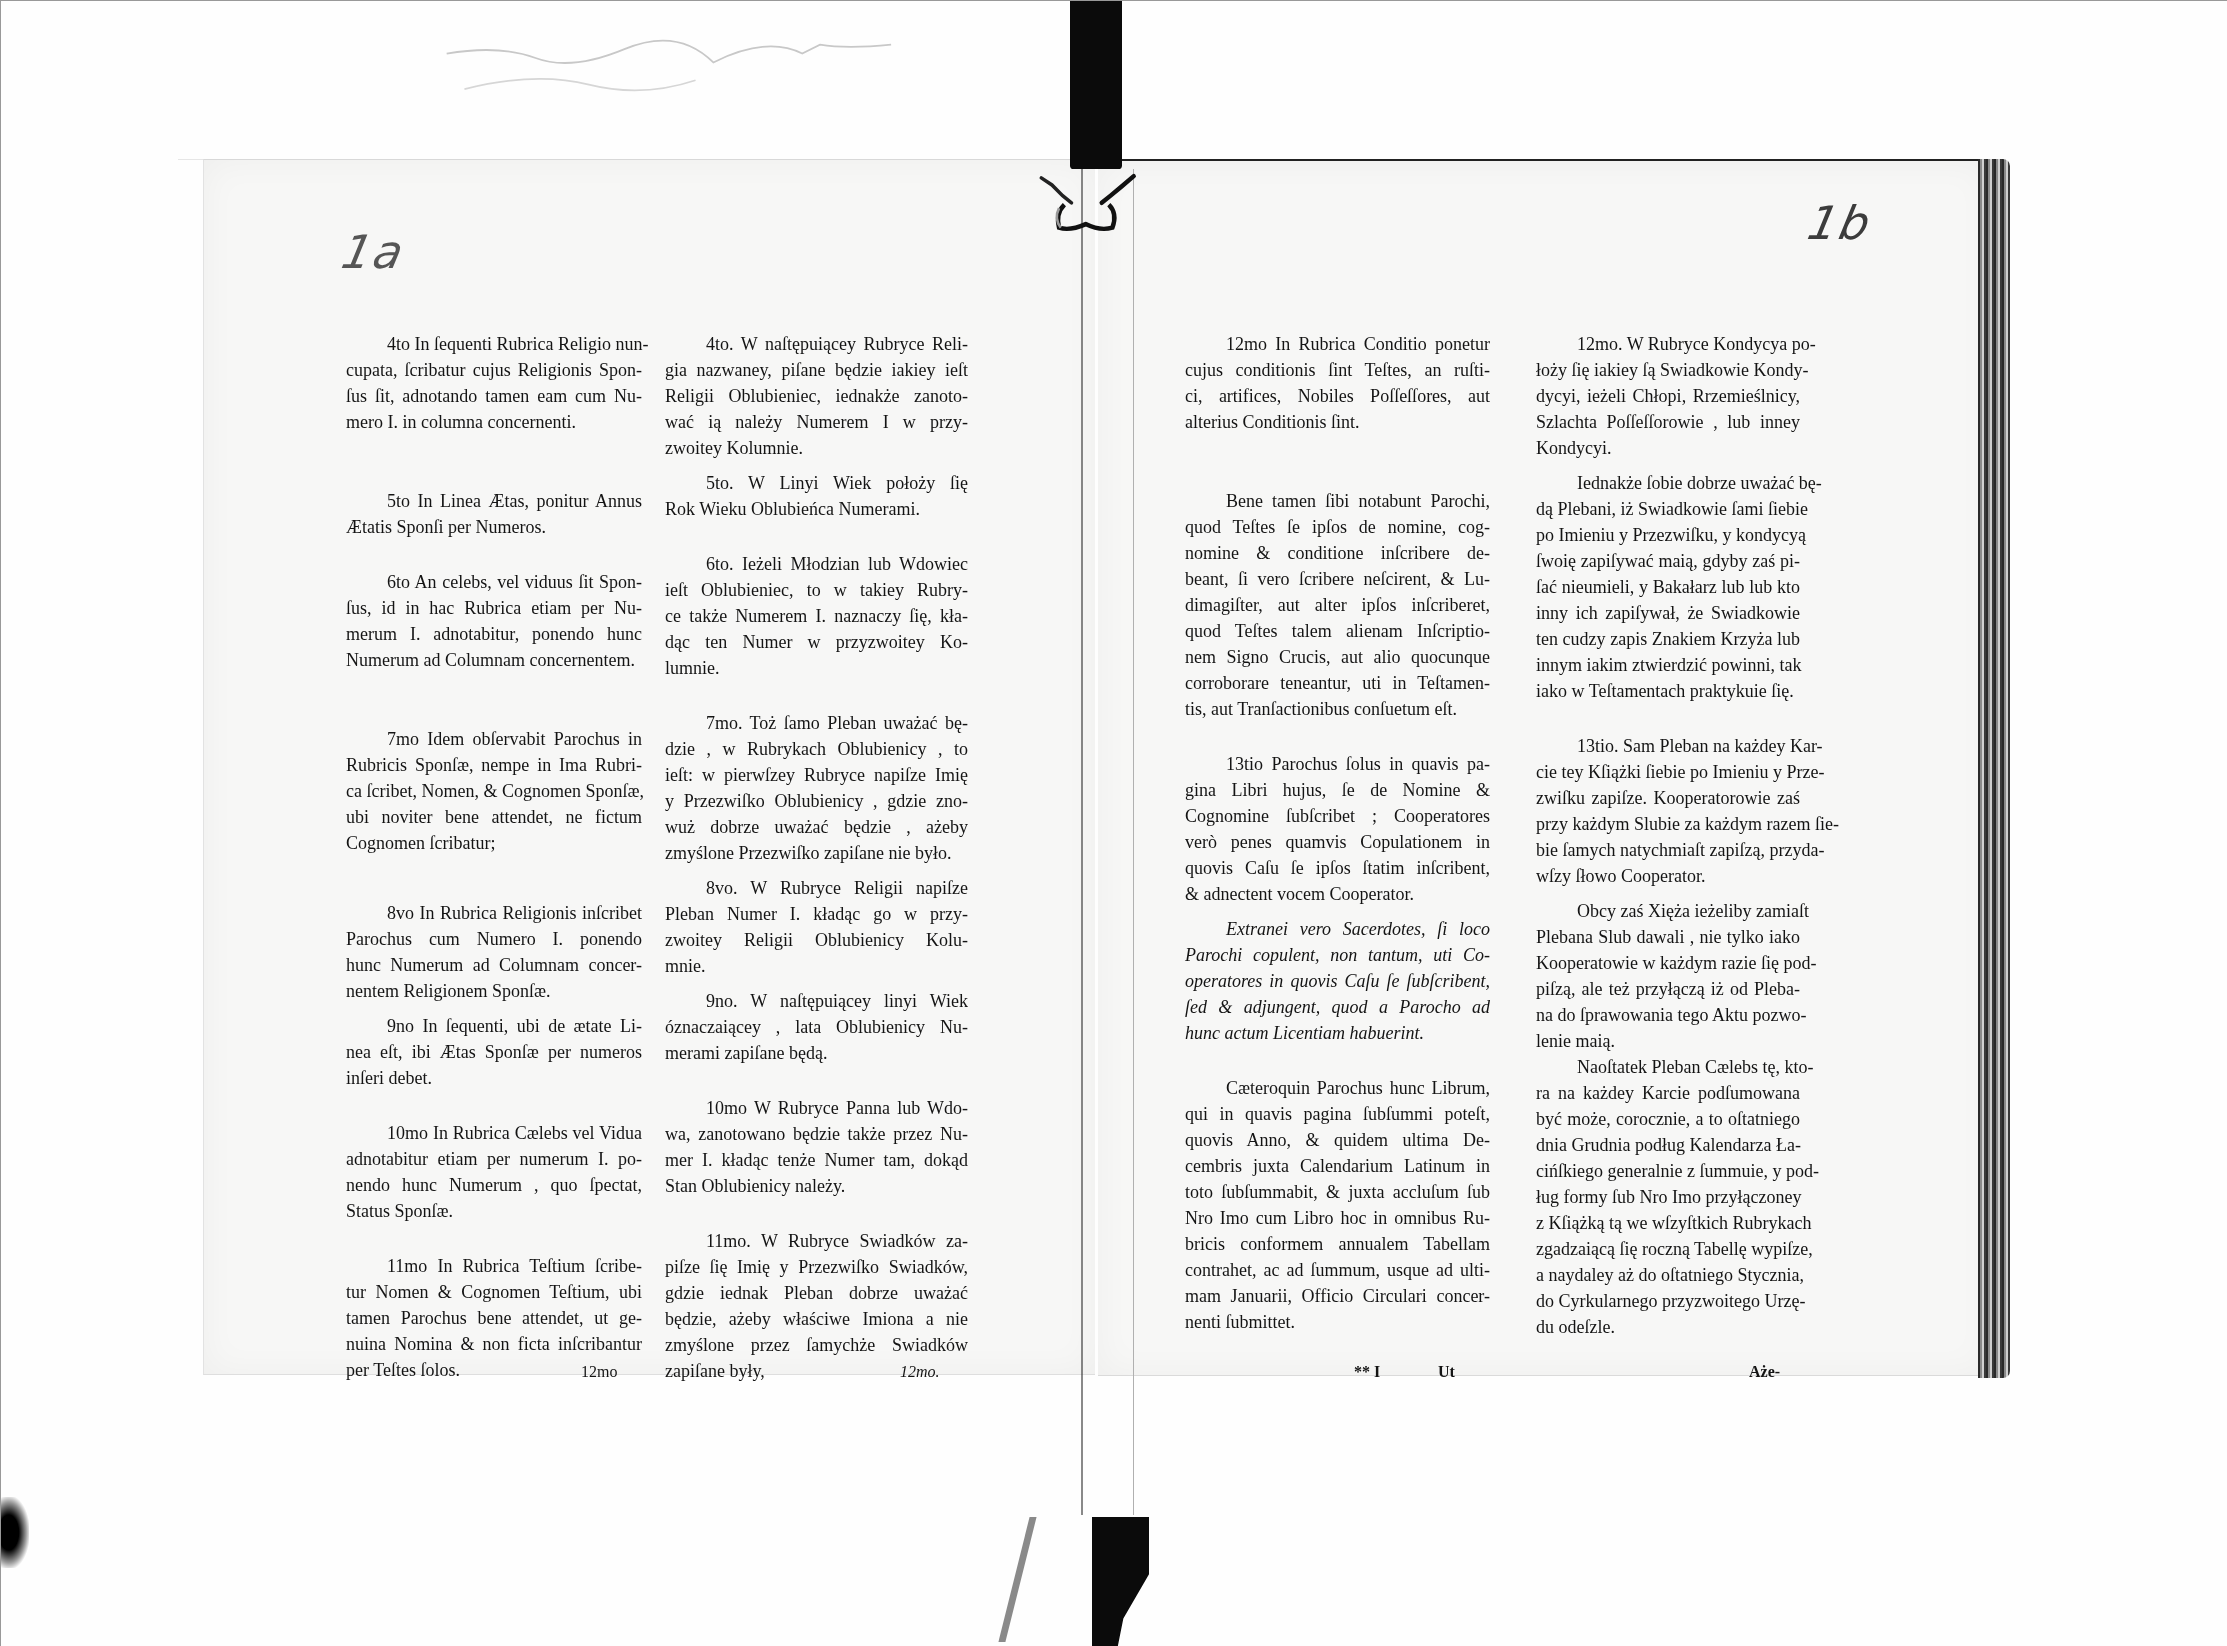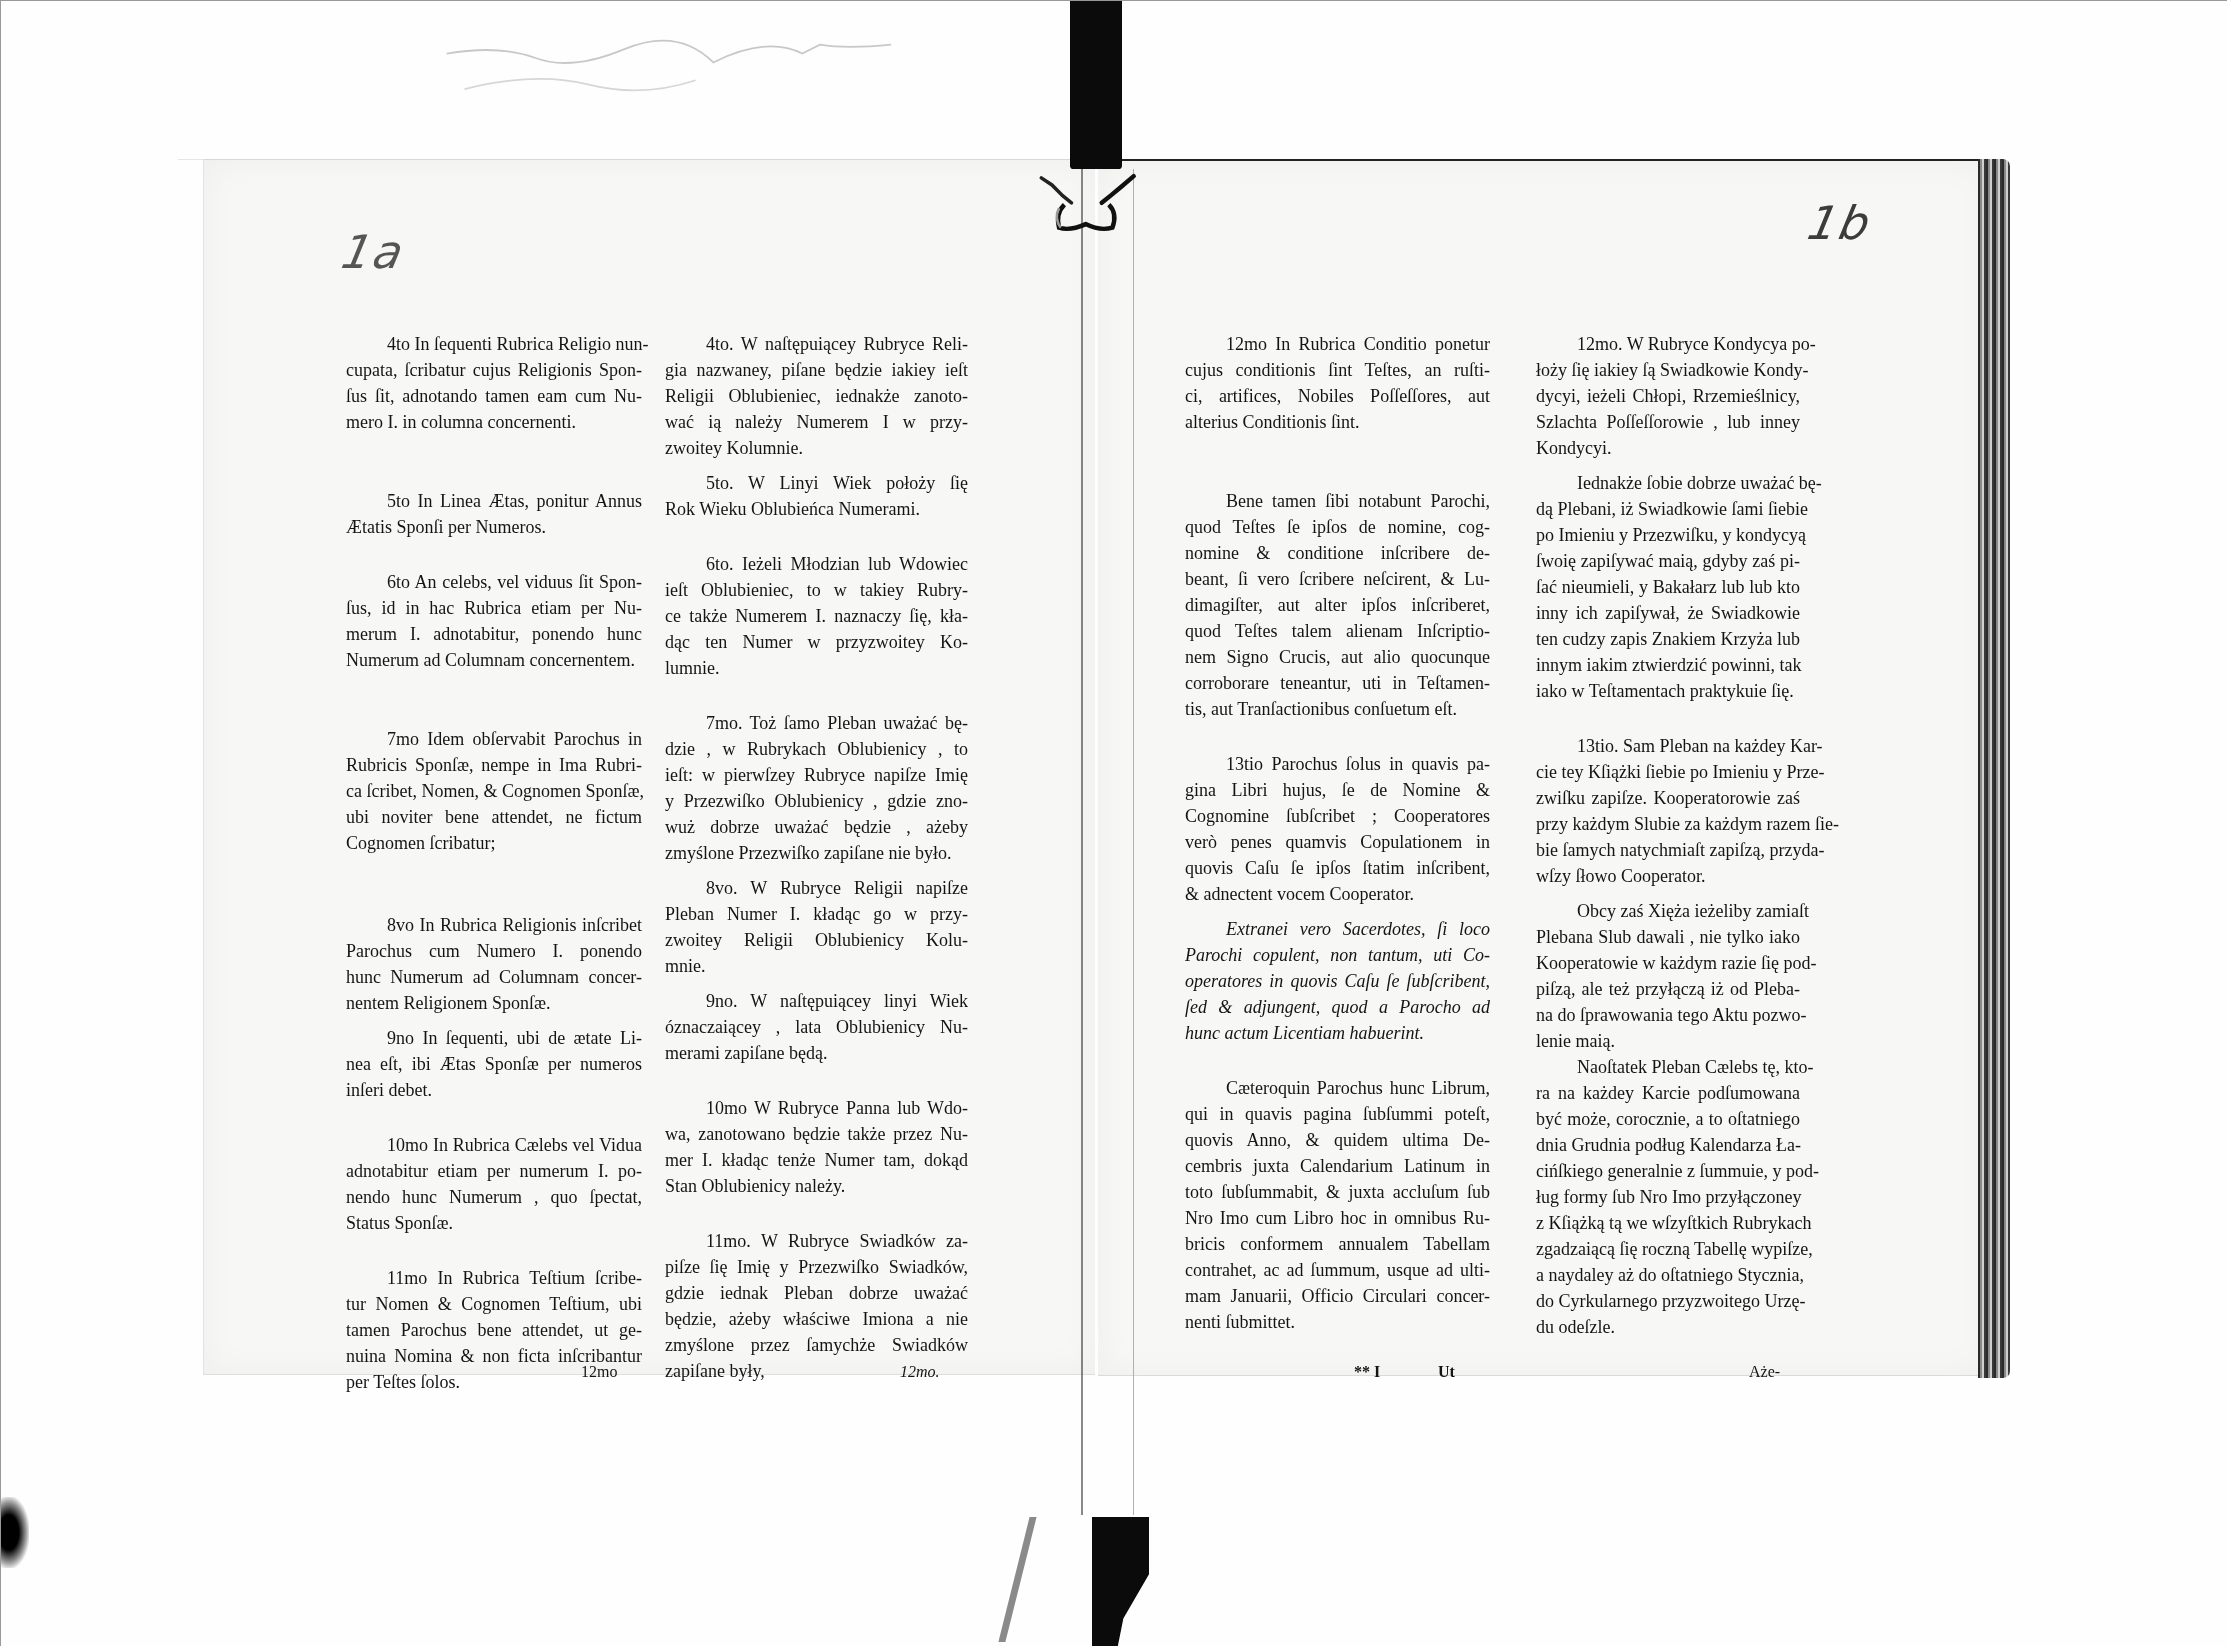--- a/index.html
+++ b/index.html
@@ -51,21 +51,21 @@
   .col1 { left: 346px; top: 331px; width: 296px; }
   .col2 { left: 665px; top: 331px; width: 303px; }
   .col3 { left: 1185px; top: 331px; width: 305px; }
   .col4 { left: 1536px; top: 331px; width: 264px; }
 
   .catchword { position: absolute; font-size: 16px; }
   .cw1 { left: 581px; top: 1363px; }
   .cw2 { left: 900px; top: 1363px; font-style: italic; }
   .cw3 { left: 1354px; top: 1363px; font-weight: bold; }
   .cw4 { left: 1438px; top: 1363px; font-weight: bold; }
-  .cw5 { left: 1749px; top: 1363px; font-weight: normal; }
+  .cw5 { left: 1749px; top: 1363px; font-weight: bold; }
 </style>
 </head>
 <body>
 
 <div class="scan-bg"></div>
 
 <div class="bg-sheet">
   <svg class="bg-scribble" viewBox="0 0 700 90">
     <path d="M20 40 Q80 30 120 45 T220 35 T320 50 Q380 20 420 40 L440 30 Q470 35 520 30" stroke="#c8c8c8" stroke-width="2" fill="none"></path>
     <path d="M40 80 Q120 60 180 75 T300 70" stroke="#d6d6d6" stroke-width="2" fill="none"></path>
@@ -104,21 +104,21 @@
     <div class="para" style="margin-bottom: 29px;">
       <span class="line first">5to In Linea Ætas, ponitur Annus</span>
       <span class="line last">Ætatis Sponſi per Numeros.</span>
     </div>
     <div class="para" style="margin-bottom: 53px;">
       <span class="line first">6to An celebs, vel viduus ſit Spon-</span>
       <span class="line">ſus, id in hac Rubrica etiam per Nu-</span>
       <span class="line">merum I. adnotabitur, ponendo hunc</span>
       <span class="line last">Numerum ad Columnam concernentem.</span>
     </div>
-    <div class="para" style="margin-bottom: 56px;">
+    <div class="para" style="margin-bottom: 44px;">
       <span class="line first">7mo Idem obſervabit Parochus in</span>
       <span class="line">Rubricis Sponſæ, nempe in Ima Rubri-</span>
       <span class="line">ca ſcribet, Nomen, &amp; Cognomen Sponſæ,</span>
       <span class="line">ubi noviter bene attendet, ne fictum</span>
       <span class="line last">Cognomen ſcribatur;</span>
     </div>
     <div class="para" style="margin-bottom: 9px;">
       <span class="line first">8vo In Rubrica Religionis inſcribet</span>
       <span class="line">Parochus cum Numero I. ponendo</span>
       <span class="line">hunc Numerum ad Columnam concer-</span>

